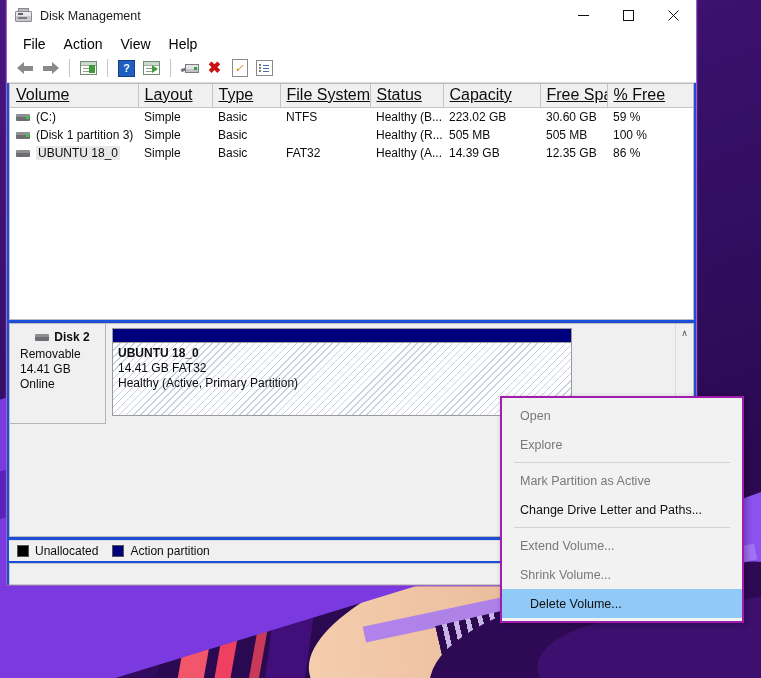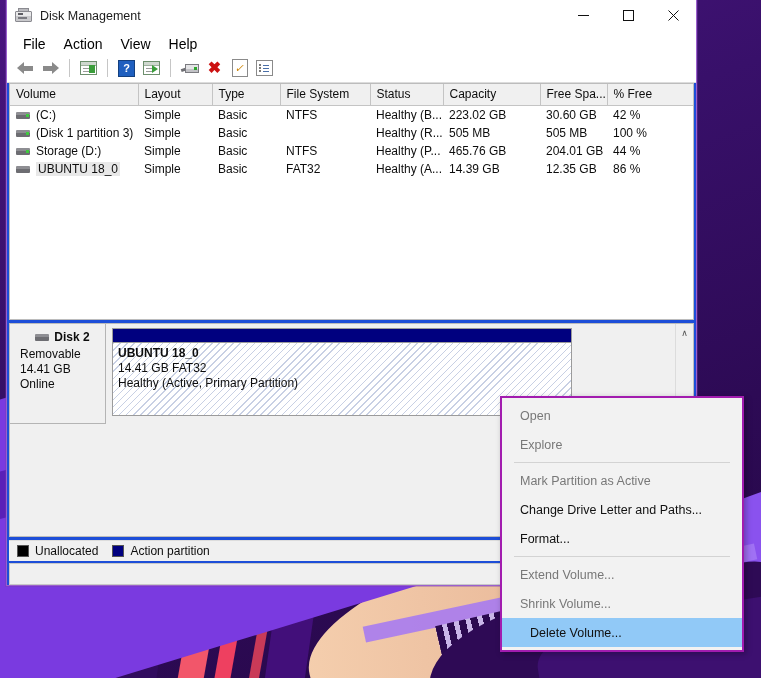--- a/index.html
+++ b/index.html
@@ -197,27 +197,28 @@
     box-sizing: border-box;
     position: relative;
     overflow: hidden;
   }
   table.vol { border-collapse: collapse; width: 100%; table-layout: fixed; }
   table.vol th {
     background: #f0f0f0;
     border-right: 1px solid #c4c4c4;
     border-bottom: 1px solid #c4c4c4;
     font-weight: normal;
-    font-size: 12px;
+    font-size: 16px;
     color: #0d0d0d;
     text-align: left;
     padding: 2px 0 3px 6px;
     height: 16px;
     white-space: nowrap;
     overflow: hidden;
+    text-decoration: underline;
   }
   table.vol td {
     font-size: 12px;
     color: #0d0d0d;
     padding: 1px 0 1px 6px;
     height: 16px;
     white-space: nowrap;
     overflow: hidden;
   }
   td.volcell { padding-left: 6px; }
@@ -497,53 +498,37 @@
                   <span class="hdico green"></span>
                   <span class="vtxt">(C:)</span>
                 </span>
             </td>
             <td>Simple</td>
             <td>Basic</td>
             <td>NTFS</td>
             <td>Healthy (B...</td>
             <td>223.02 GB</td>
             <td>30.60 GB</td>
-            <td>42 %</td>
+            <td>59 %</td>
             <td></td>
           </tr>
           <tr>
             <td class="volcell">
               <span class="volname">
                   <span class="hdico green"></span>
                   <span class="vtxt">(Disk 1 partition 3)</span>
                 </span>
             </td>
             <td>Simple</td>
             <td>Basic</td>
             <td></td>
             <td>Healthy (R...</td>
             <td>505 MB</td>
             <td>505 MB</td>
             <td>100 %</td>
-            <td></td>
-          </tr>
-          <tr>
-            <td class="volcell">
-              <span class="volname">
-                  <span class="hdico green"></span>
-                  <span class="vtxt">Storage (D:)</span>
-                </span>
-            </td>
-            <td>Simple</td>
-            <td>Basic</td>
-            <td>NTFS</td>
-            <td>Healthy (P...</td>
-            <td>465.76 GB</td>
-            <td>204.01 GB</td>
-            <td>44 %</td>
             <td></td>
           </tr>
           <tr>
             <td class="volcell">
               <span class="volname sel">
                   <span class="hdico"></span>
                   <span class="vtxt">UBUNTU 18_0</span>
                 </span>
             </td>
             <td>Simple</td>
@@ -605,21 +590,20 @@
 
     <div class="statusbar"></div>
   </div>
 
   <div id="ctxmenu">
     <div class="mi disabled">Open</div>
     <div class="mi disabled">Explore</div>
     <div class="misep"></div>
     <div class="mi disabled">Mark Partition as Active</div>
     <div class="mi">Change Drive Letter and Paths...</div>
-    <div class="mi">Format...</div>
     <div class="misep"></div>
     <div class="mi disabled">Extend Volume...</div>
     <div class="mi disabled">Shrink Volume...</div>
     <div class="mi hl">Delete Volume...</div>
 
   </div>
 
 </div>
 
 </body></html>

